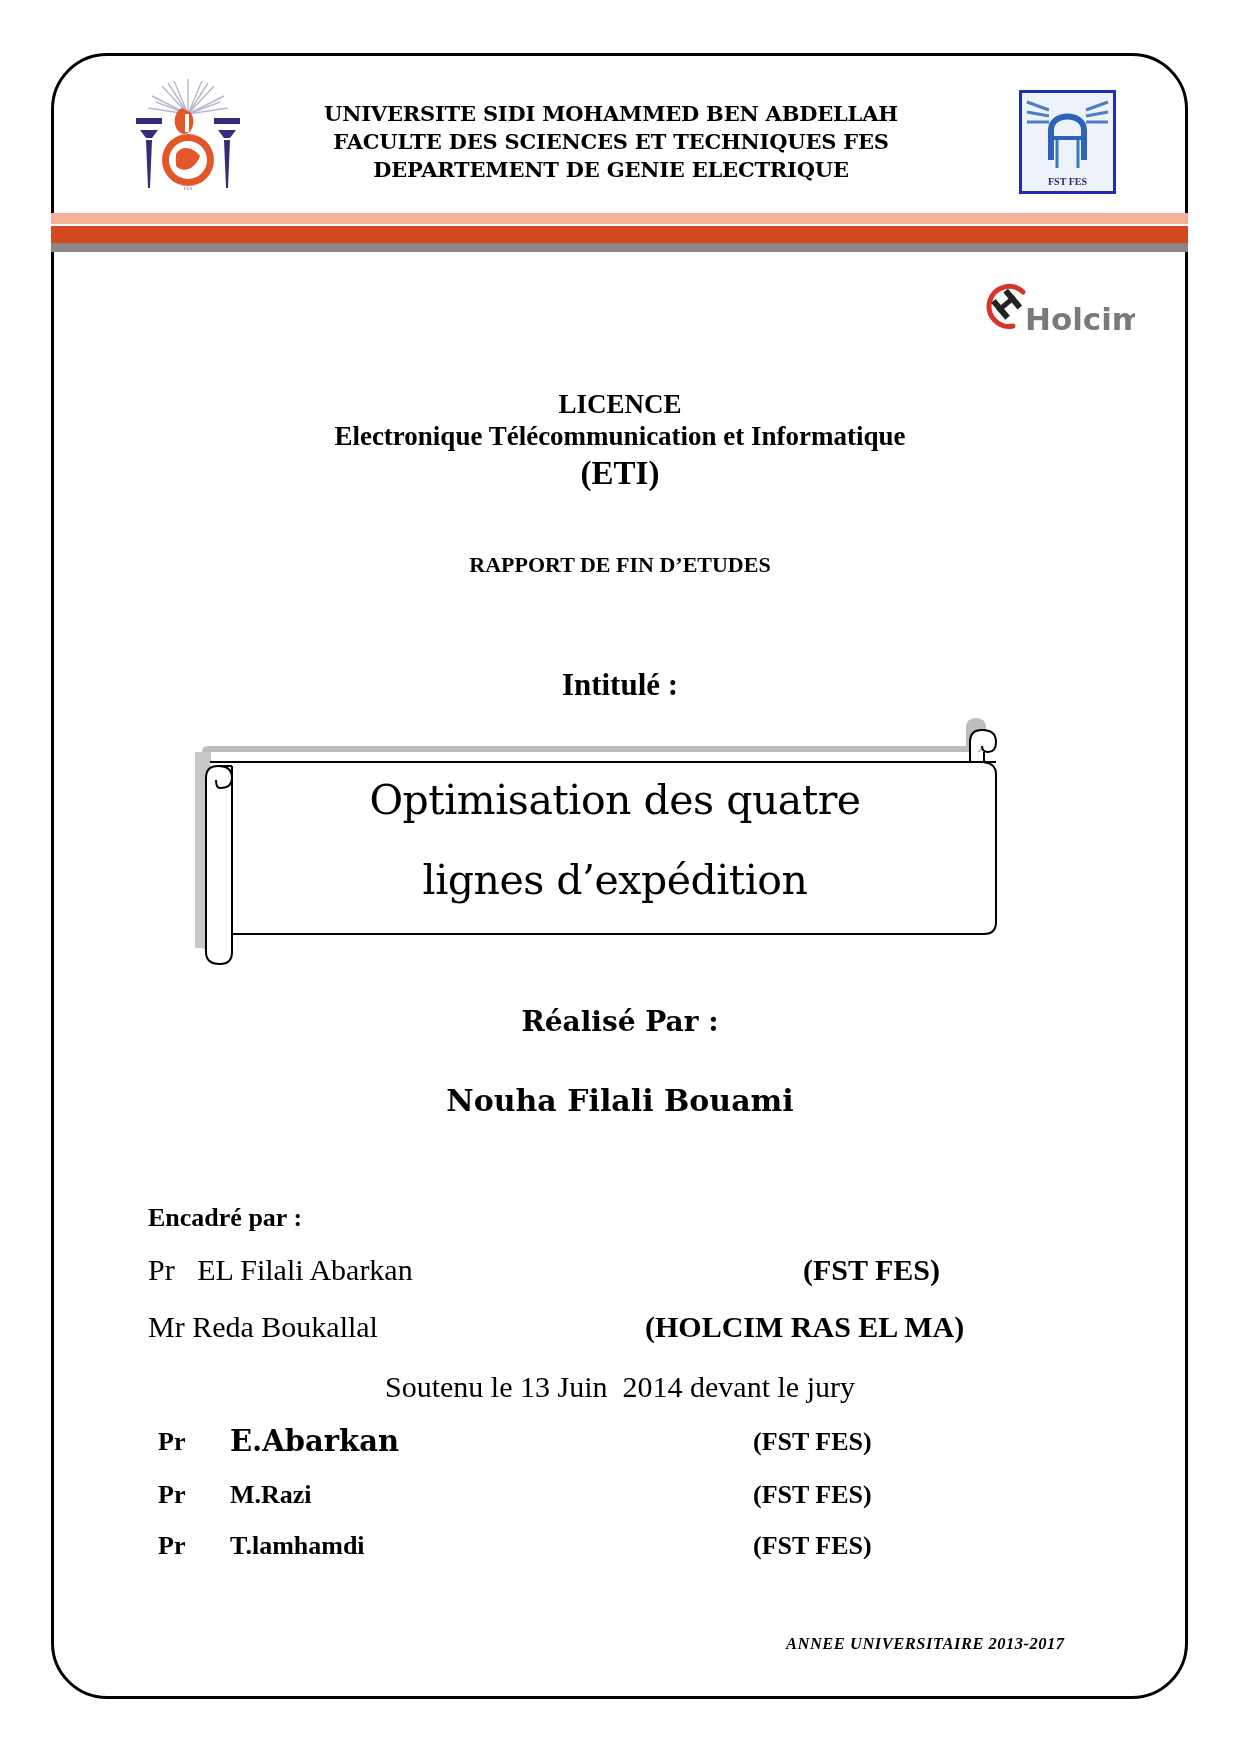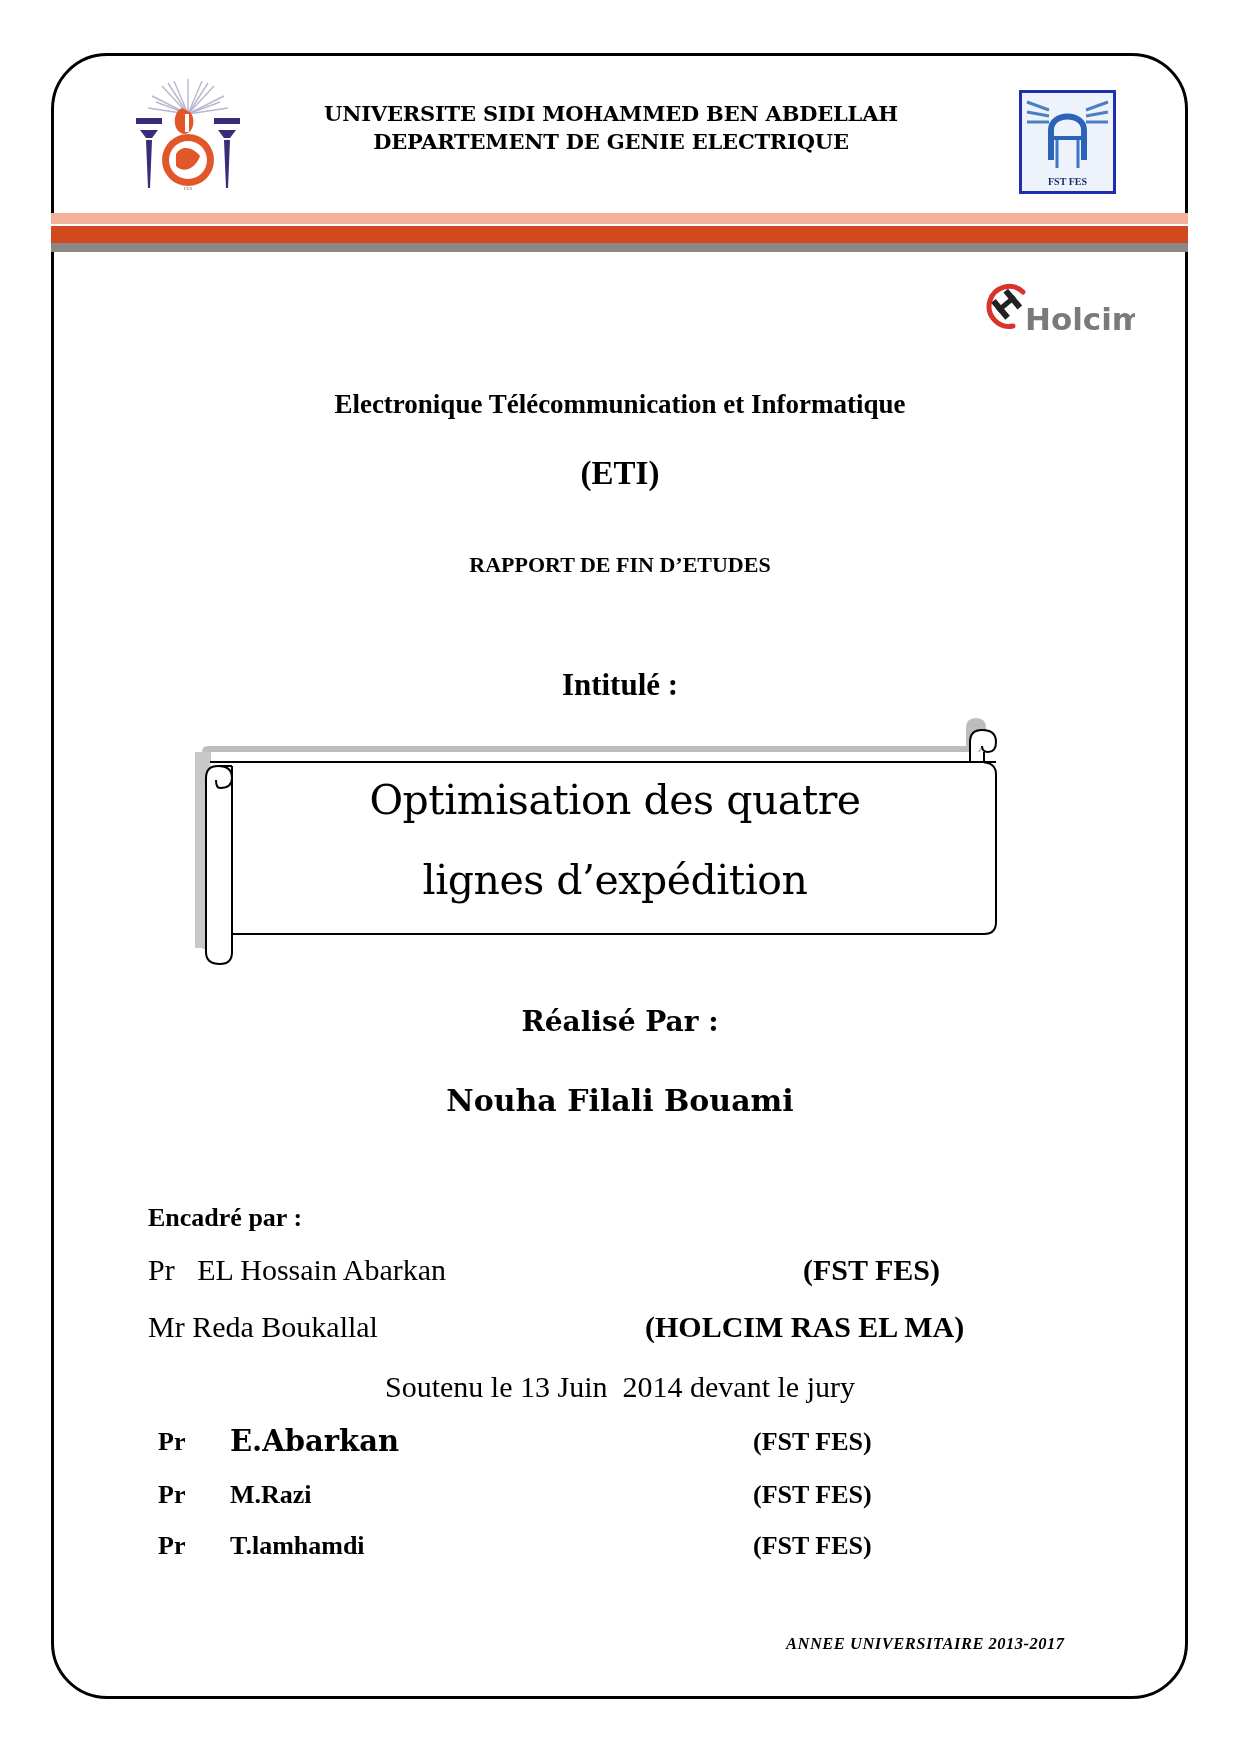--- a/index.html
+++ b/index.html
@@ -74,20 +74,21 @@
   <path d="M50 30 C40 34 40 54 52 56 C62 56 64 40 58 34 Z" fill="#e2572a"></path>
   <rect x="53" y="36" width="4" height="18" fill="#ffffff"></rect>
   <ellipse cx="56" cy="82" rx="26" ry="26" fill="#e2572a"></ellipse>
   <ellipse cx="56" cy="82" rx="19" ry="19" fill="#ffffff"></ellipse>
   <path d="M44 76 C50 66 62 70 68 78 C64 90 52 96 44 88 Z" fill="#e2572a"></path>
   <text x="56" y="112" font-size="5" text-anchor="middle" fill="#777">FES</text>
 </svg>
 
 <div class="abs uni-lines">
   <div>UNIVERSITE SIDI MOHAMMED BEN ABDELLAH</div>
+  <div>FACULTE DES SCIENCES ET TECHNIQUES FES</div>
   <div>DEPARTEMENT DE GENIE ELECTRIQUE</div>
 </div>
 
 <svg class="abs" style="left:1019px;top:90px" width="97" height="104" viewBox="0 0 97 104">
   <rect x="1.5" y="1.5" width="94" height="101" fill="#eef3fb" stroke="#1c2fb0" stroke-width="3"></rect>
   <g stroke="#4a7fc1" stroke-width="3" fill="none">
     <path d="M8 12 L30 20"></path>
       <path d="M8 22 L30 26"></path>
       <path d="M8 32 L30 32"></path>
     <path d="M89 12 L67 20"></path>
@@ -111,20 +112,21 @@
     <g transform="rotate(-40 22 24)">
       <rect x="8" y="16" width="6" height="22" fill="#222"></rect>
       <rect x="24" y="16" width="6" height="22" fill="#222"></rect>
       <rect x="8" y="24" width="22" height="5" fill="#222"></rect>
     </g>
     <text x="40" y="54" font-family="DejaVu Sans, sans-serif" font-weight="bold" font-size="31" fill="#7a7a7a">Holcim</text>
   </svg>
 </div>
 
 <div class="abs center licence">
+  <div>LICENCE</div>
   <div>Electronique Télécommunication et Informatique</div>
 </div>
 <div class="abs center eti">(ETI)</div>
 
 <div class="abs center rapport">RAPPORT DE FIN D’ETUDES</div>
 <div class="abs center intitule">Intitulé :</div>
 
 <svg class="abs" style="left:190px;top:712px" width="820" height="260" viewBox="0 0 820 260">
 
   <path d="M12 40 Q12 34 18 34 L776 34 L776 16 Q776 6 786 6 Q796 6 796 16 L796 30 L790 40 L20 40 L20 240 L12 236 Z" fill="#bdbdbd"></path>
@@ -143,21 +145,21 @@
 <div class="abs scroll-title">
   <div>Optimisation des quatre</div>
   <div>lignes d’expédition</div>
 </div>
 
 <div class="abs center realise">Réalisé Par :</div>
 <div class="abs center student">Nouha Filali Bouami</div>
 
 <div class="abs encadre">Encadré par :</div>
 <div class="sup-row" style="top:1253px">
-  <span class="name">Pr   EL Hossain Abarkan</span>
+  <span class="name">Pr   EL Filali Abarkan</span>
   <span class="inst" style="left:655px">(FST FES)</span>
 </div>
 <div class="sup-row" style="top:1310px">
   <span class="name">Mr Reda Boukallal</span>
   <span class="inst" style="left:497px">(HOLCIM RAS EL MA)</span>
 </div>
 
 <div class="abs center soutenu" style="white-space:pre">Soutenu le 13 Juin  2014 devant le jury</div>
 
 <div class="jury-row" style="top:1427px">

